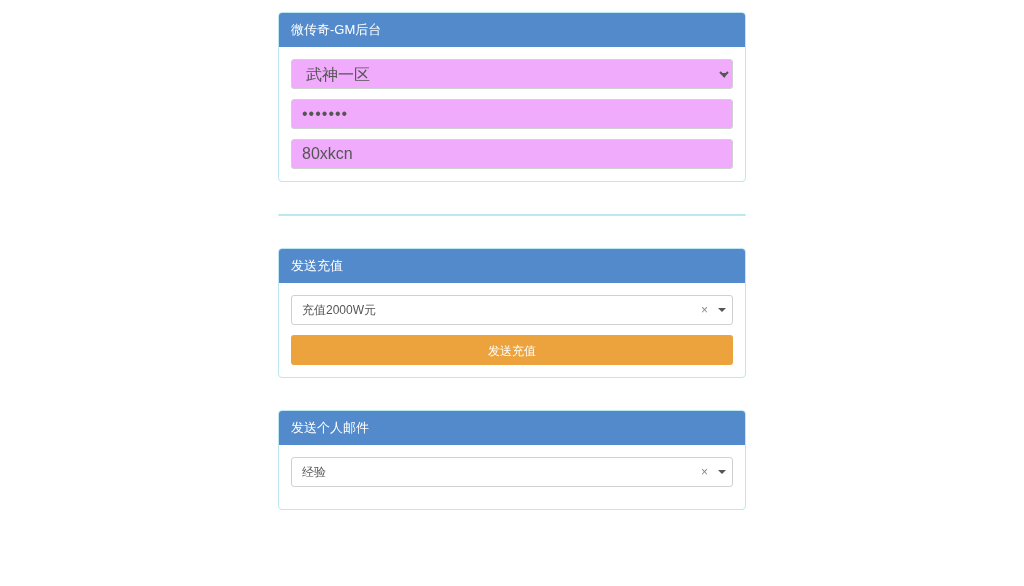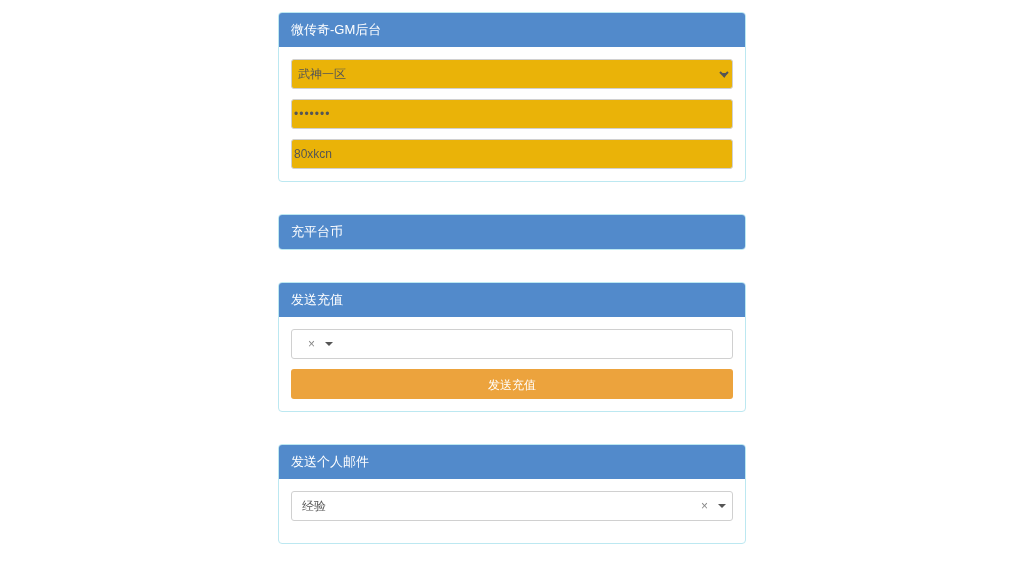--- a/index.html
+++ b/index.html
@@ -28,25 +28,25 @@
     color: #fff;
     font-size: 13px;
     padding: 8px 12px;
   }
   .panel-body {
     padding: 12px;
   }
   .form-control, .select-control, .combo-control {
     width: 100%;
     height: 30px;
-    padding: 4px 2px;
-    font-size: 12px;
+    padding: 4px 10px;
+    font-size: 16px;
     line-height: 20px;
     color: #555;
-    background: #eab308;
+    background: #f0abfc;
     border: 1px solid #d0d0d0;
     border-radius: 3px;
     margin-bottom: 10px;
     outline: none;
     font-family: inherit;
   }
   .form-control:last-child { margin-bottom: 0; }
   .select-wrap { position: relative; margin-bottom: 10px; }
   .select-wrap .form-control { margin-bottom: 0; }
   .select-wrap .native-caret {
@@ -122,28 +122,28 @@
       </div>
 
       <input type="password" class="form-control" value="•••••••" style="">
 
       <input type="text" class="form-control" style="margin-bottom: 0px;" value="80xkcn">
 
     </div>
   </div>
 
   <div class="panel">
-    <div class="panel-heading">充平台币</div>
   </div>
 
   <div class="panel">
     <div class="panel-heading">发送充值</div>
     <div class="panel-body">
 
       <div class="combo">
+        <span class="combo-text">充值2000W元</span>
         <span class="combo-clear">×</span>
         <span class="combo-caret"></span>
       </div>
 
       <button class="btn">发送充值</button>
 
     </div>
   </div>
 
   <div class="panel" style="margin-bottom:0">

